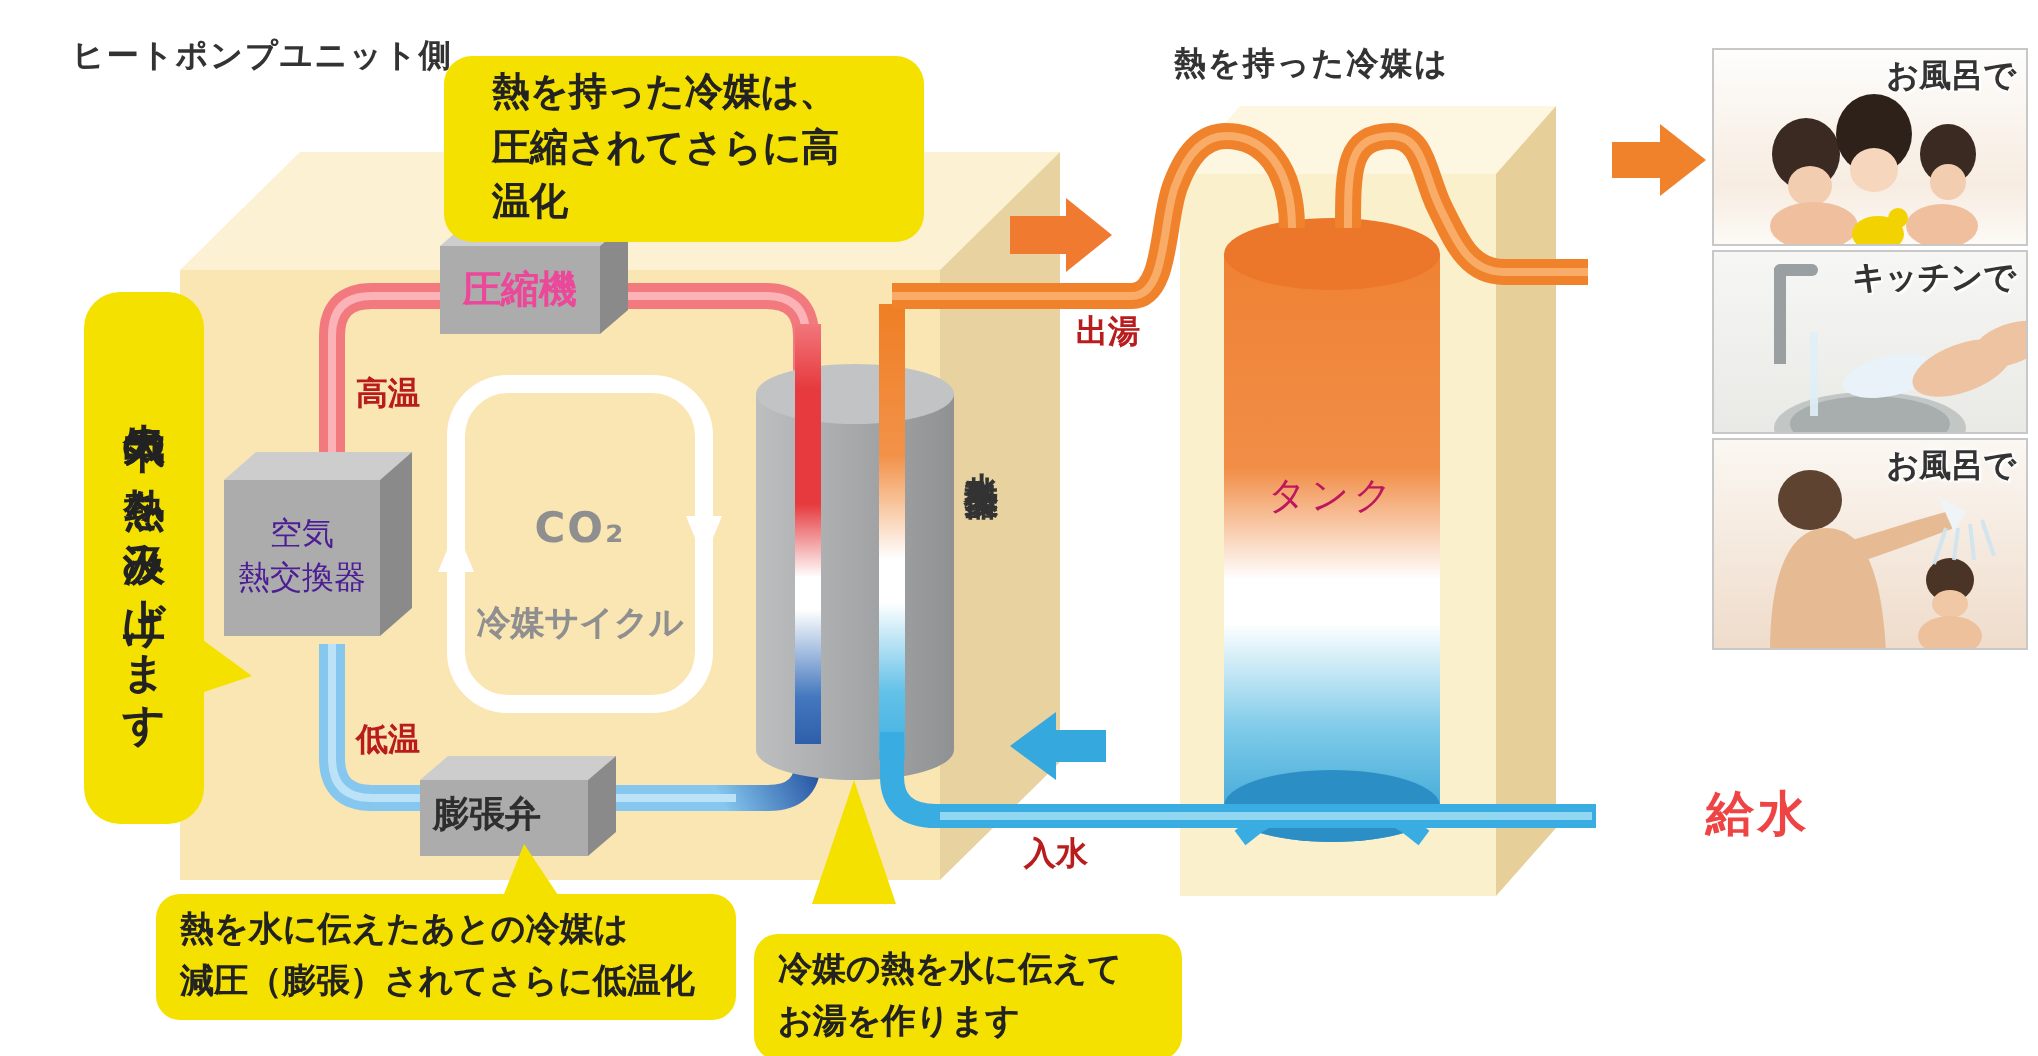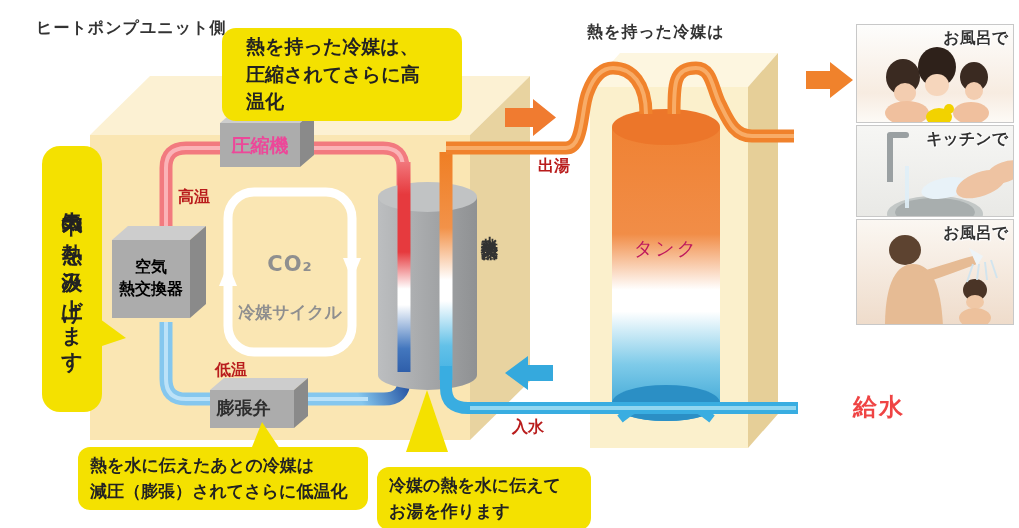--- a/index.html
+++ b/index.html
@@ -27,21 +27,21 @@
   .kyusui{font-size:24px;font-weight:bold;color:#ef4444;letter-spacing:2px;margin-left:47px;}
   .tank-label{font-size:19px;color:#be185d;letter-spacing:2px;text-align:center;width:70px;}
   .whx-label{
     writing-mode:vertical-rl;-webkit-writing-mode:vertical-rl;
     font-size:17px;font-weight:bold;color:#333;letter-spacing:2px;
   }
   .co2-text{width:124px;text-align:center;color:#8F8F8F;font-weight:bold;}
   .co2-text .g{font-size:21px;letter-spacing:1px;}
   .co2-text .c{font-size:17px;margin-top:2px;}
   .comp-lbl{width:84px;text-align:center;font-size:19px;font-weight:bold;color:#ec4899;}
-  .air-lbl{width:78px;text-align:center;font-size:16px;font-weight:bold;color:#000000;line-height:1.35;}
+  .air-lbl{width:78px;text-align:center;font-size:16px;font-weight:normal;color:#4c1d95;line-height:1.35;}
   .exp-lbl{width:67px;text-align:center;font-size:18px;font-weight:bold;color:#2e2e2e;}
   .kyuto-circle{
     position:absolute;left:796px;top:106px;width:72px;height:72px;border-radius:50%;
     background:#F0872B;z-index:6;display:flex;align-items:center;justify-content:center;
   }
   .kyuto-ring{position:absolute;inset:4px;border:3px solid #fff;border-radius:50%;}
   .kyuto-text{position:relative;color:#fff;font-weight:bold;font-size:20px;letter-spacing:4px;padding-left:4px;}
   .photos{position:absolute;left:856px;top:24px;width:158px;z-index:3;}
   .photo{
     position:relative;width:158px;border:1px solid #c8c8c8;box-sizing:border-box;
@@ -173,21 +173,21 @@
 熱交換器</div>
   <div class="lbl exp-lbl" style="left:210px;top:396px;">膨張弁</div>
   <div class="lbl whx-label" style="left:479px;top:222px;">水熱交換器</div>
 
   <div class="lbl co2-text" style="left:228px;top:230px;">
     <div class="g">CO₂</div>
     <div class="c">冷媒サイクル</div>
   </div>
 
   <div class="lbl pipe-label" style="left:178px;top:187px;">高温</div>
-  <div class="lbl pipe-label" style="left:178px;top:360px;margin-left:37px;">低温</div>
+  <div class="lbl pipe-label" style="left:178px;top:360px;">低温</div>
 
   <div class="lbl pipe-label" style="left:538px;top:156px;">出湯</div>
   <div class="lbl pipe-label" style="left:512px;top:417px;">入水</div>
   <div class="lbl kyusui" style="left:806px;top:392px;">給水</div>
   <div class="lbl tank-label" style="left:631px;top:236px;">タンク</div>
 
 
   <div class="photos">
     <div class="photo bath">
       <svg width="158" height="106">

